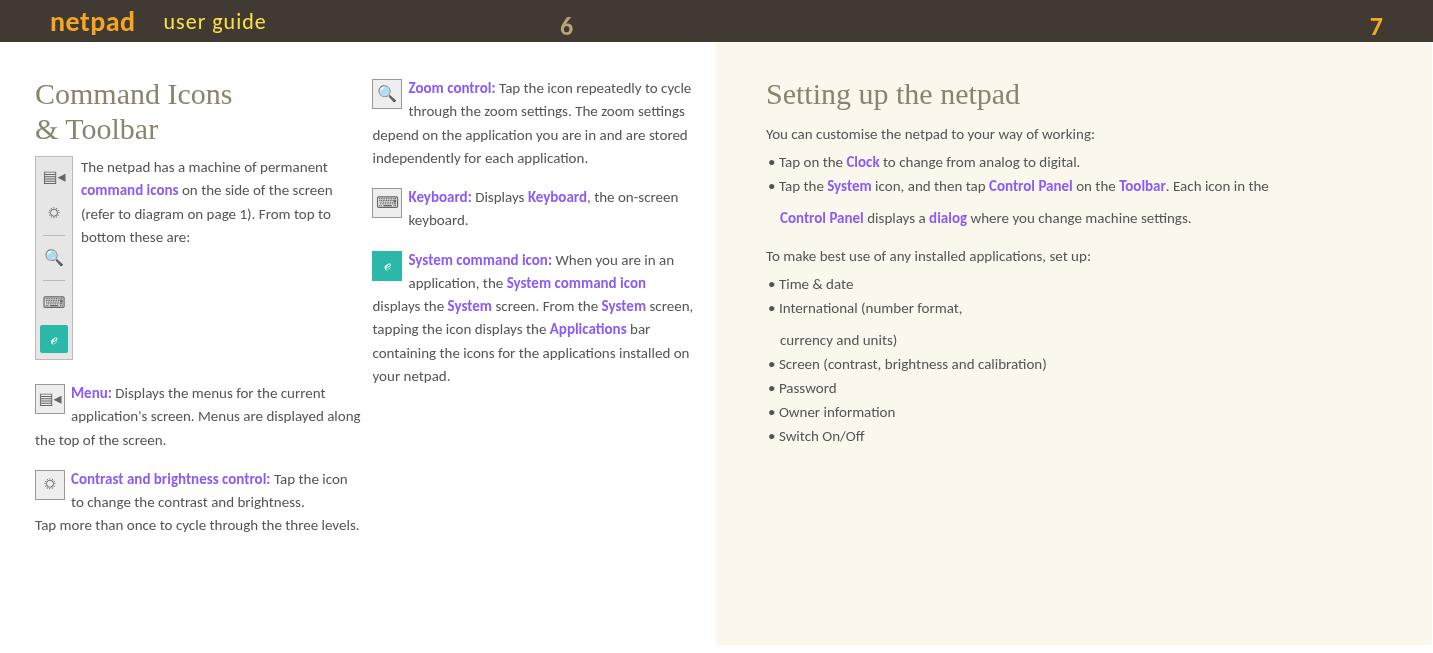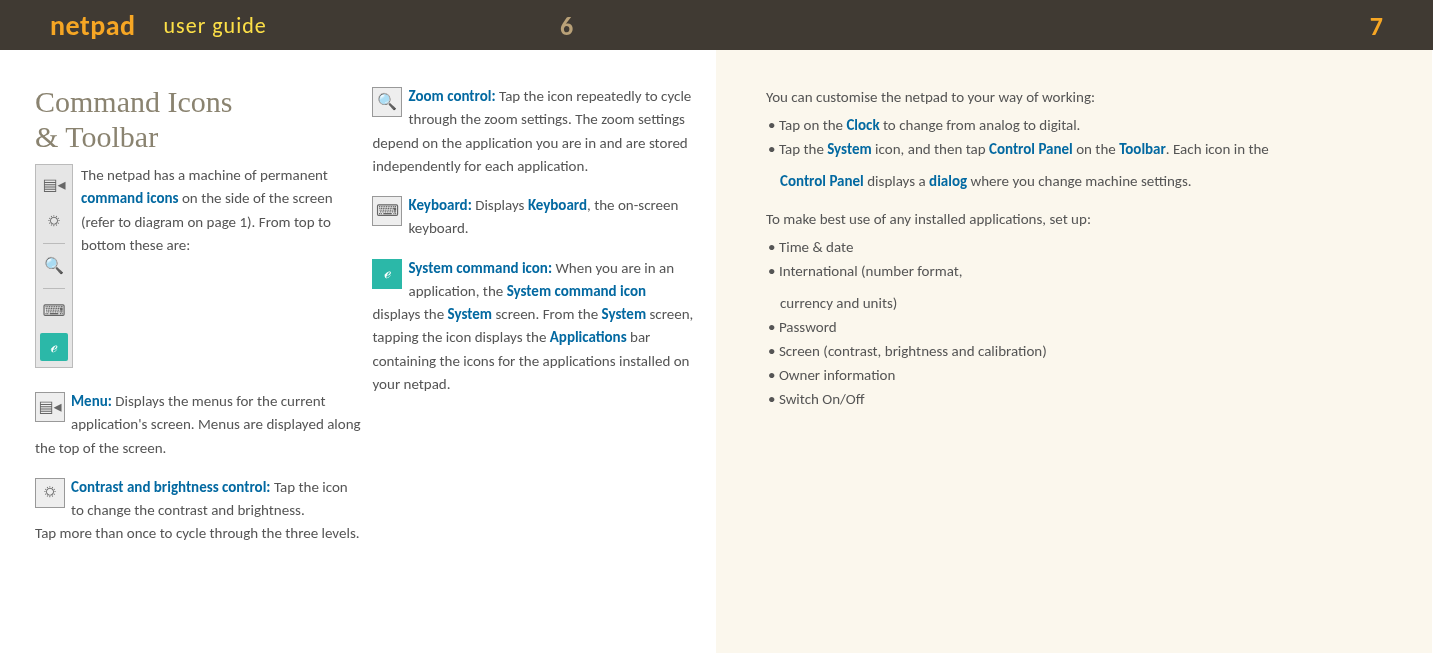--- a/index.html
+++ b/index.html
@@ -6,21 +6,21 @@
   body {
     font-family: "Gill Sans", "Gill Sans MT", Calibri, sans-serif;
     background: #fff;
     width: 1433px;
     height: 653px;
     overflow: hidden;
     color: #555;
   }
   .header {
     background: #403a33;
-    height: 50px;
+    height: 42px;
     display: flex;
     align-items: center;
     padding: 0 50px;
   }
   .brand {
     color: #f6a624;
     font-weight: bold;
     font-size: 28px;
     letter-spacing: 0.5px;
   }
@@ -109,21 +109,21 @@
     margin: 2px 6px 0 0;
     display: flex;
     align-items: center;
     justify-content: center;
     font-size: 16px;
     color: #666;
   }
   .icon-box.teal { background: #2bb8a8; color: #fff; border-color: #2bb8a8;}
   .para { margin-bottom: 16px; overflow: visible; }
   .para::after { content: ""; display: block; clear: both; }
-  b { color: #0369a1; font-weight: 600; }
+  b { color: #8b5cf6; font-weight: 600; }
   .right-page p, .right-page ul { font-size: 15px; line-height: 1.6; color: #555; }
   .right-page ul { list-style: none; margin: 4px 0 14px 0; }
   .right-page li::before { content: "• "; }
   .right-page li { padding-left: 2px; }
   .indent { display: block; padding-left: 12px; margin-top: 8px; }
 </style>
 </head>
 <body>
 
 <div class="header">
@@ -183,29 +183,30 @@
       </div>
 
       <div class="para">
         <span class="icon-box teal">ℯ</span>
         <b>System command icon:</b><span>  When you are in an application, the </span><b>System command icon</b><span> displays the </span><b>System</b><span> screen. From the </span><b>System</b><span> screen, tapping the icon displays the </span><b>Applications</b><span> bar containing the icons for the applications installed on your netpad.</span>
       </div>
     </div>
   </div>
 
   <div class="right-page">
+    <h1>Setting up the netpad</h1>
     <p>You can customise the netpad to your way of working:</p>
     <ul>
       <li><span>Tap on the </span><b>Clock</b><span> to change from analog to digital.</span></li>
       <li><span>Tap the </span><b>System</b><span> icon, and then tap </span><b>Control Panel</b><span> on the </span><b>Toolbar</b><span>. Each icon in the </span><span class="indent"><b>Control Panel</b><span> displays a </span><b>dialog</b><span> where you change machine settings.</span></span></li>
     </ul>
     <p>To make best use of any installed applications, set up:</p>
     <ul>
       <li>Time &amp; date</li>
       <li><span>International (number format,</span><span class="indent">currency and units)</span></li>
+      <li>Screen (contrast, brightness and calibration)</li>
       <li>Password</li>
-      <li>Screen (contrast, brightness and calibration)</li>
       <li>Owner information</li>
       <li>Switch On/Off</li>
     </ul>
   </div>
 
 </div>
 
 </body></html>

